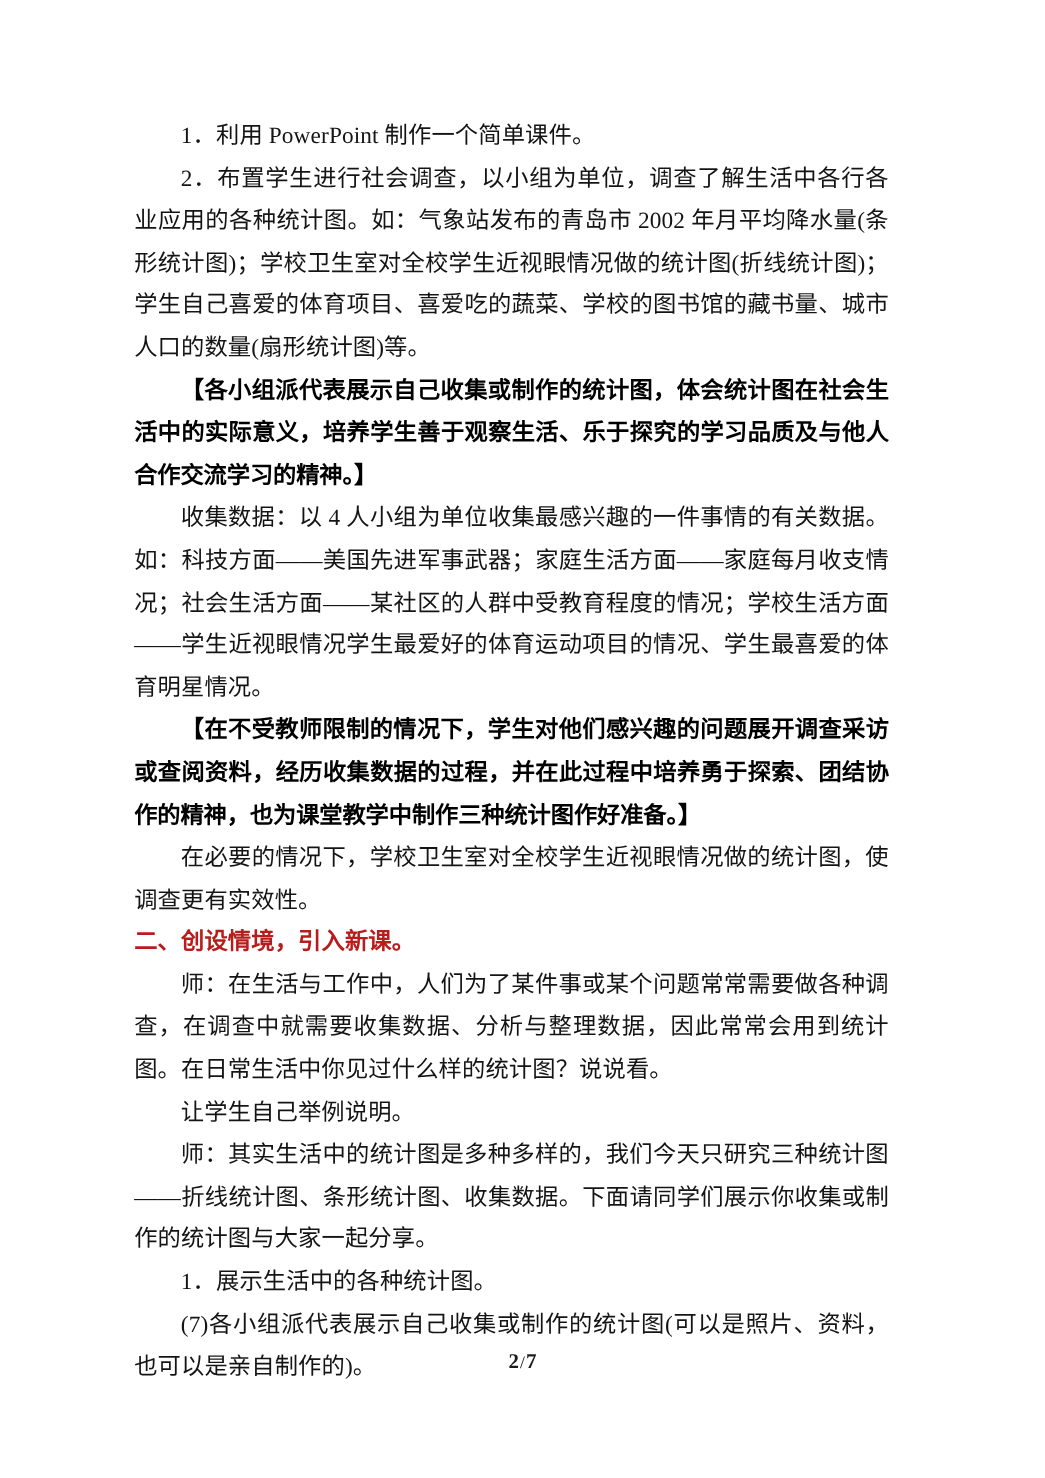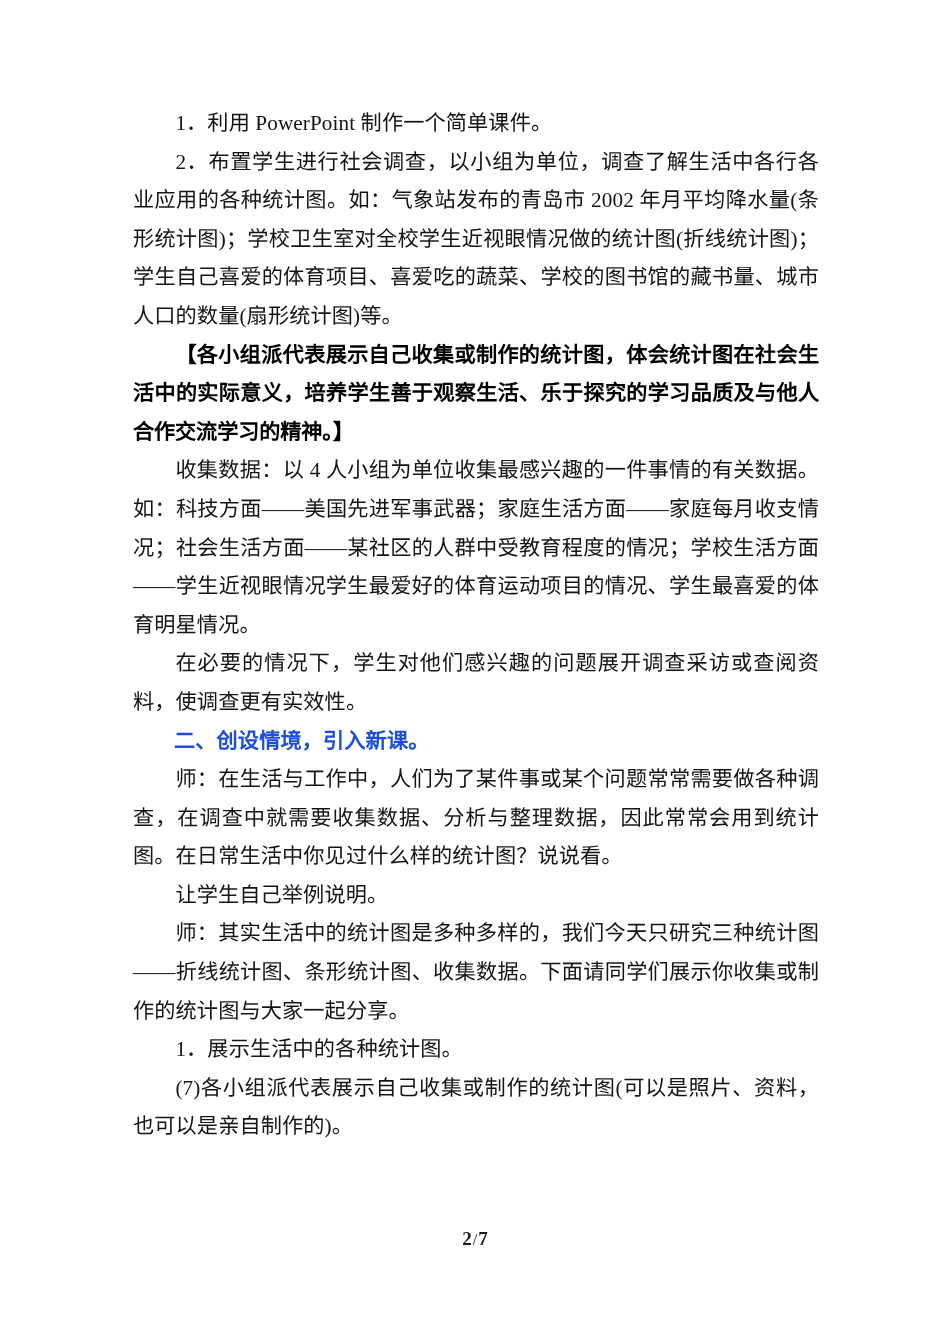--- a/index.html
+++ b/index.html
@@ -25,21 +25,21 @@
     top: 0;
     width: 950px;
     height: 1344px;
     background: #ffffff;
     box-sizing: border-box;
   }
 
   
   .doc-body {
     position: absolute;
-    left: 133px;
+    left: 122px;
     top: 104px;
     width: 686px;
   }
 
   p.para {
     margin: 0;
     font-size: 21.2px;
     line-height: 38.6px;
     text-align: justify;
     text-justify: inter-ideograph;
@@ -57,22 +57,21 @@
   p.emph {
     font-weight: bold;
     color: #000000;
     letter-spacing: -0.15px;
   }
 
   
   p.heading {
     font-weight: bold;
     text-indent: 0;
-    color: #1d4ed8;
-    margin-left: 41px;
+    color: #b91c1c;
   }
 
   
   .footer {
     position: absolute;
     left: 0;
     top: 1227px;
     width: 950px;
     text-align: center;
     font-size: 19px;
@@ -97,22 +96,23 @@
   <div class="doc-body">
 
     <p class="para indent">1．利用 PowerPoint 制作一个简单课件。</p>
 
     <p class="para indent">2．布置学生进行社会调查，以小组为单位，调查了解生活中各行各业应用的各种统计图。如：气象站发布的青岛市 2002 年月平均降水量(条形统计图)；学校卫生室对全校学生近视眼情况做的统计图(折线统计图)；学生自己喜爱的体育项目、喜爱吃的蔬菜、学校的图书馆的藏书量、城市人口的数量(扇形统计图)等。</p>
 
     <p class="para indent emph">【各小组派代表展示自己收集或制作的统计图，体会统计图在社会生活中的实际意义，培养学生善于观察生活、乐于探究的学习品质及与他人合作交流学习的精神。】</p>
 
     <p class="para indent">收集数据：以 4 人小组为单位收集最感兴趣的一件事情的有关数据。如：科技方面——美国先进军事武器；家庭生活方面——家庭每月收支情况；社会生活方面——某社区的人群中受教育程度的情况；学校生活方面——学生近视眼情况学生最爱好的体育运动项目的情况、学生最喜爱的体育明星情况。</p>
 
+    <p class="para indent emph">【在不受教师限制的情况下，学生对他们感兴趣的问题展开调查采访或查阅资料，经历收集数据的过程，并在此过程中培养勇于探索、团结协作的精神，也为课堂教学中制作三种统计图作好准备。】</p>
 
-    <p class="para indent">在必要的情况下，学生对他们感兴趣的问题展开调查采访或查阅资料，使调查更有实效性。</p>
+    <p class="para indent">在必要的情况下，学校卫生室对全校学生近视眼情况做的统计图，使调查更有实效性。</p>
 
     <p class="para heading">二、创设情境，引入新课。</p>
 
     <p class="para indent">师：在生活与工作中，人们为了某件事或某个问题常常需要做各种调查，在调查中就需要收集数据、分析与整理数据，因此常常会用到统计图。在日常生活中你见过什么样的统计图？说说看。</p>
 
     <p class="para indent">让学生自己举例说明。</p>
 
     <p class="para indent">师：其实生活中的统计图是多种多样的，我们今天只研究三种统计图——折线统计图、条形统计图、收集数据。下面请同学们展示你收集或制作的统计图与大家一起分享。</p>
 
     <p class="para indent">1．展示生活中的各种统计图。</p>

